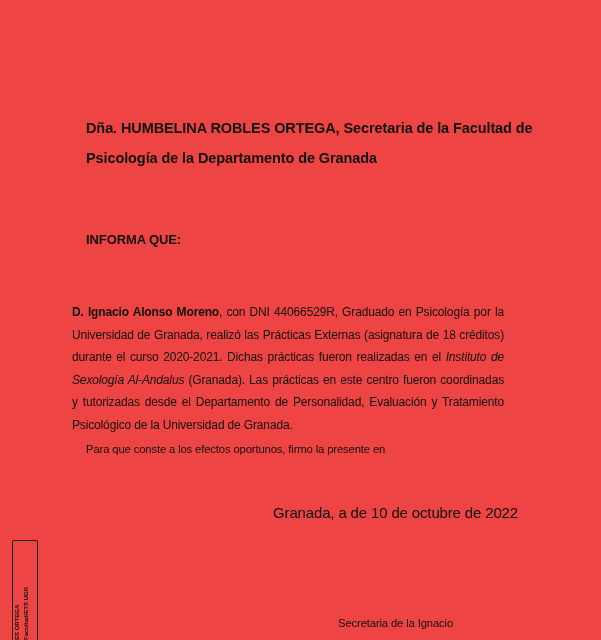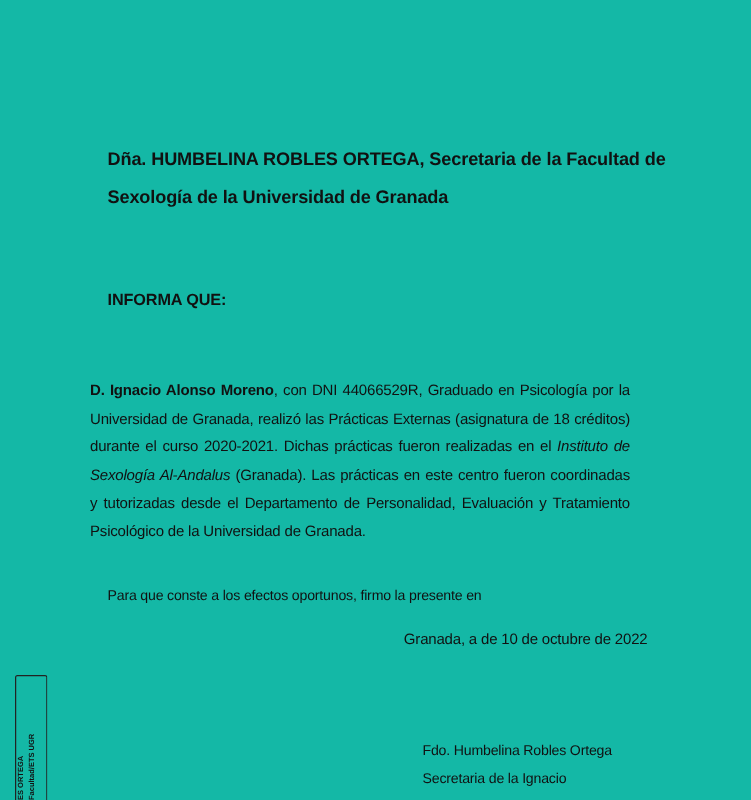--- a/index.html
+++ b/index.html
@@ -12,21 +12,21 @@
       height: 640px;
       position: relative;
       overflow: hidden;
       font-family: "Liberation Sans", "DejaVu Sans", sans-serif;
       color: #111111;
     }
     .page {
       position: absolute;
       left: 0; top: 0;
       width: 601px; height: 640px;
-      background: #14b8a6;
+      background: #ef4444;
     }
     .heading {
       position: absolute;
       left: 86px;
       top: 113px;
       width: 470px;
       font-weight: bold;
       font-size: 14.5px;
       line-height: 30px;
       letter-spacing: -0.1px;
@@ -47,29 +47,29 @@
       font-size: 12px;
       line-height: 22.6px;
       text-align: justify;
       letter-spacing: -0.15px;
     }
     .body-para b { font-weight: bold; }
     .body-para i { font-style: italic; }
     .closing {
       position: absolute;
       left: 86px;
-      top: 471px;
+      top: 443px;
       font-size: 11.3px;
       letter-spacing: -0.15px;
     }
     .date {
       position: absolute;
       right: 83px;
       top: 504px;
-      font-size: 12px;
+      font-size: 15px;
       letter-spacing: -0.15px;
       text-align: left;
     }
     .sign-name {
       position: absolute;
       left: 338px;
       top: 595px;
       font-size: 11.3px;
       letter-spacing: -0.15px;
     }
@@ -105,32 +105,31 @@
     }
     .stamp-text .l2 { display: block; }
   </style>
 </head>
 <body>
 
 <div class="page">
 
   <div class="heading">
     <div>Dña. HUMBELINA ROBLES ORTEGA, Secretaria de la Facultad de</div>
-    <div>Sexología de la Universidad de Granada</div>
+    <div>Psicología de la Departamento de Granada</div>
   </div>
 
   <div class="informa">INFORMA QUE:</div>
 
   <div class="body-para"><b>D. Ignacio Alonso Moreno</b><span>, con DNI 44066529R, Graduado en Psicología por la Universidad de Granada, realizó las Prácticas Externas (asignatura de 18 créditos) durante el curso 2020-2021. Dichas prácticas fueron realizadas en el </span><i>Instituto de Sexología Al-Andalus</i><span> (Granada). Las prácticas en este centro fueron coordinadas y tutorizadas desde el Departamento de Personalidad, Evaluación y Tratamiento Psicológico de la Universidad de Granada.</span></div>
 
   <div class="closing">Para que conste a los efectos oportunos, firmo la presente en</div>
 
   <div class="date">Granada, a de 10 de octubre de 2022</div>
 
-  <div class="sign-name">Fdo. Humbelina Robles Ortega</div>
   <div class="sign-role">Secretaria de la Ignacio</div>
 
   <div class="stamp"></div>
   <div class="stamp-text">
     <span class="l2">ES ORTEGA</span>
     <span class="l2">Facultad/ETS UGR</span>
   </div>
 
 </div>
 

